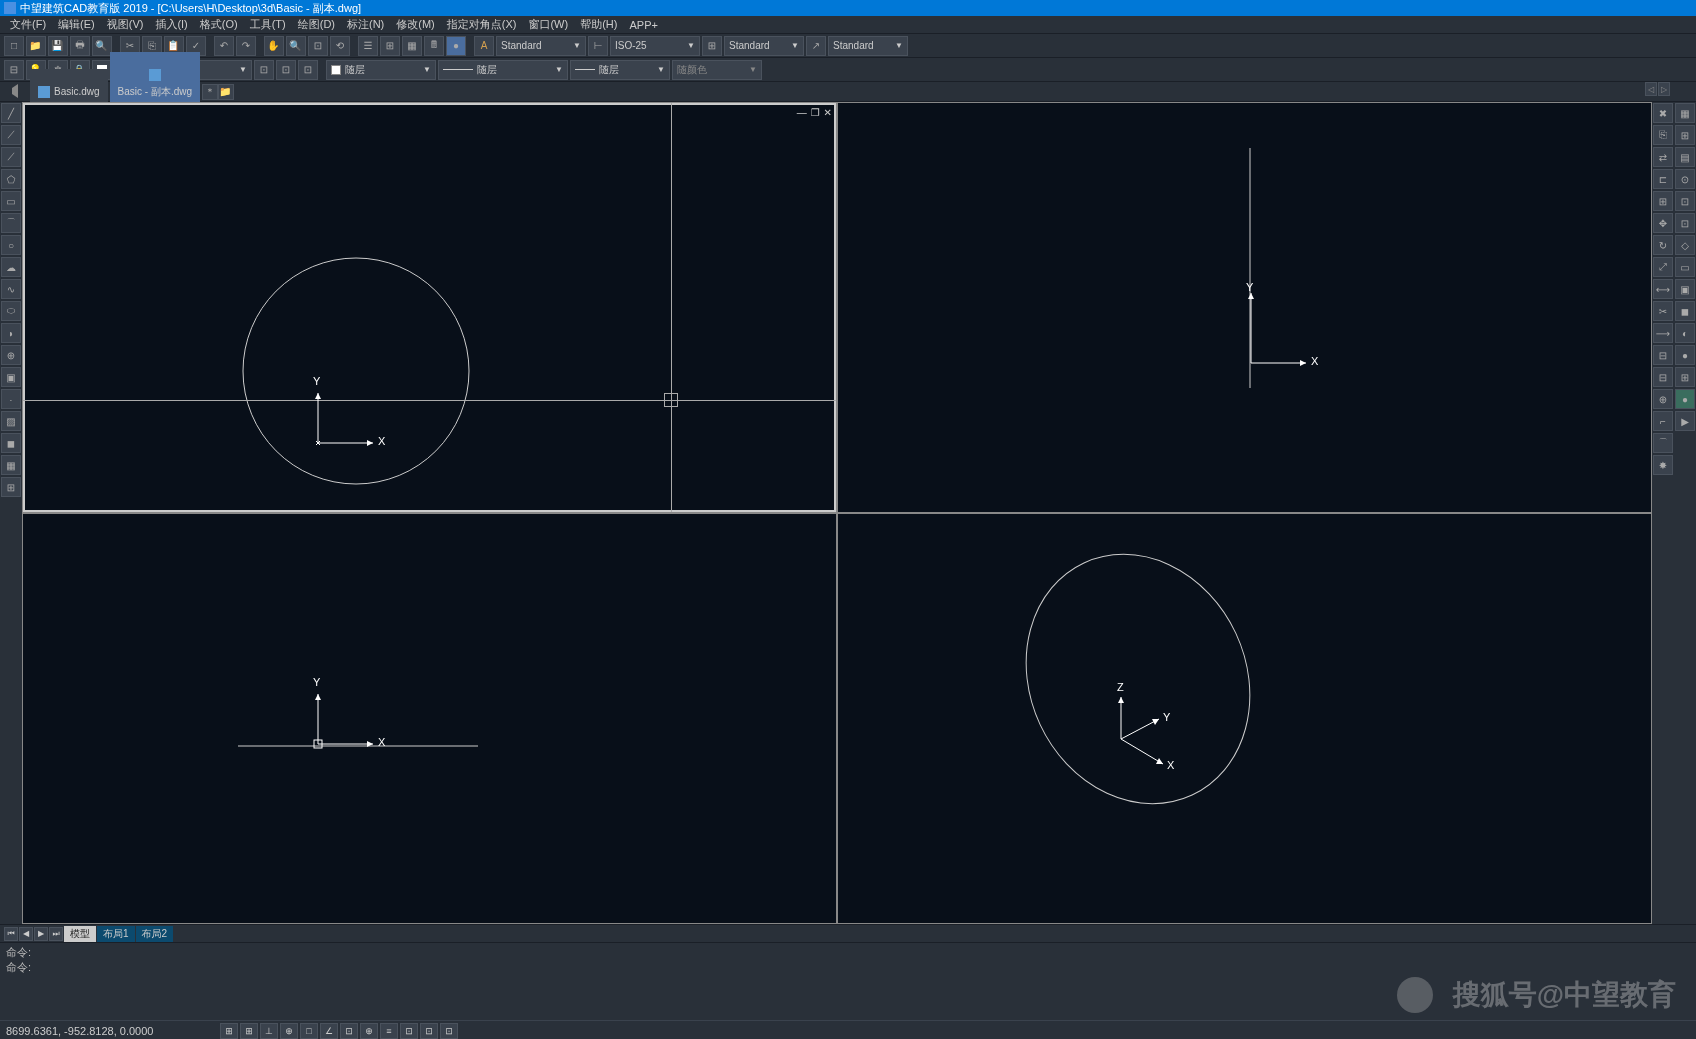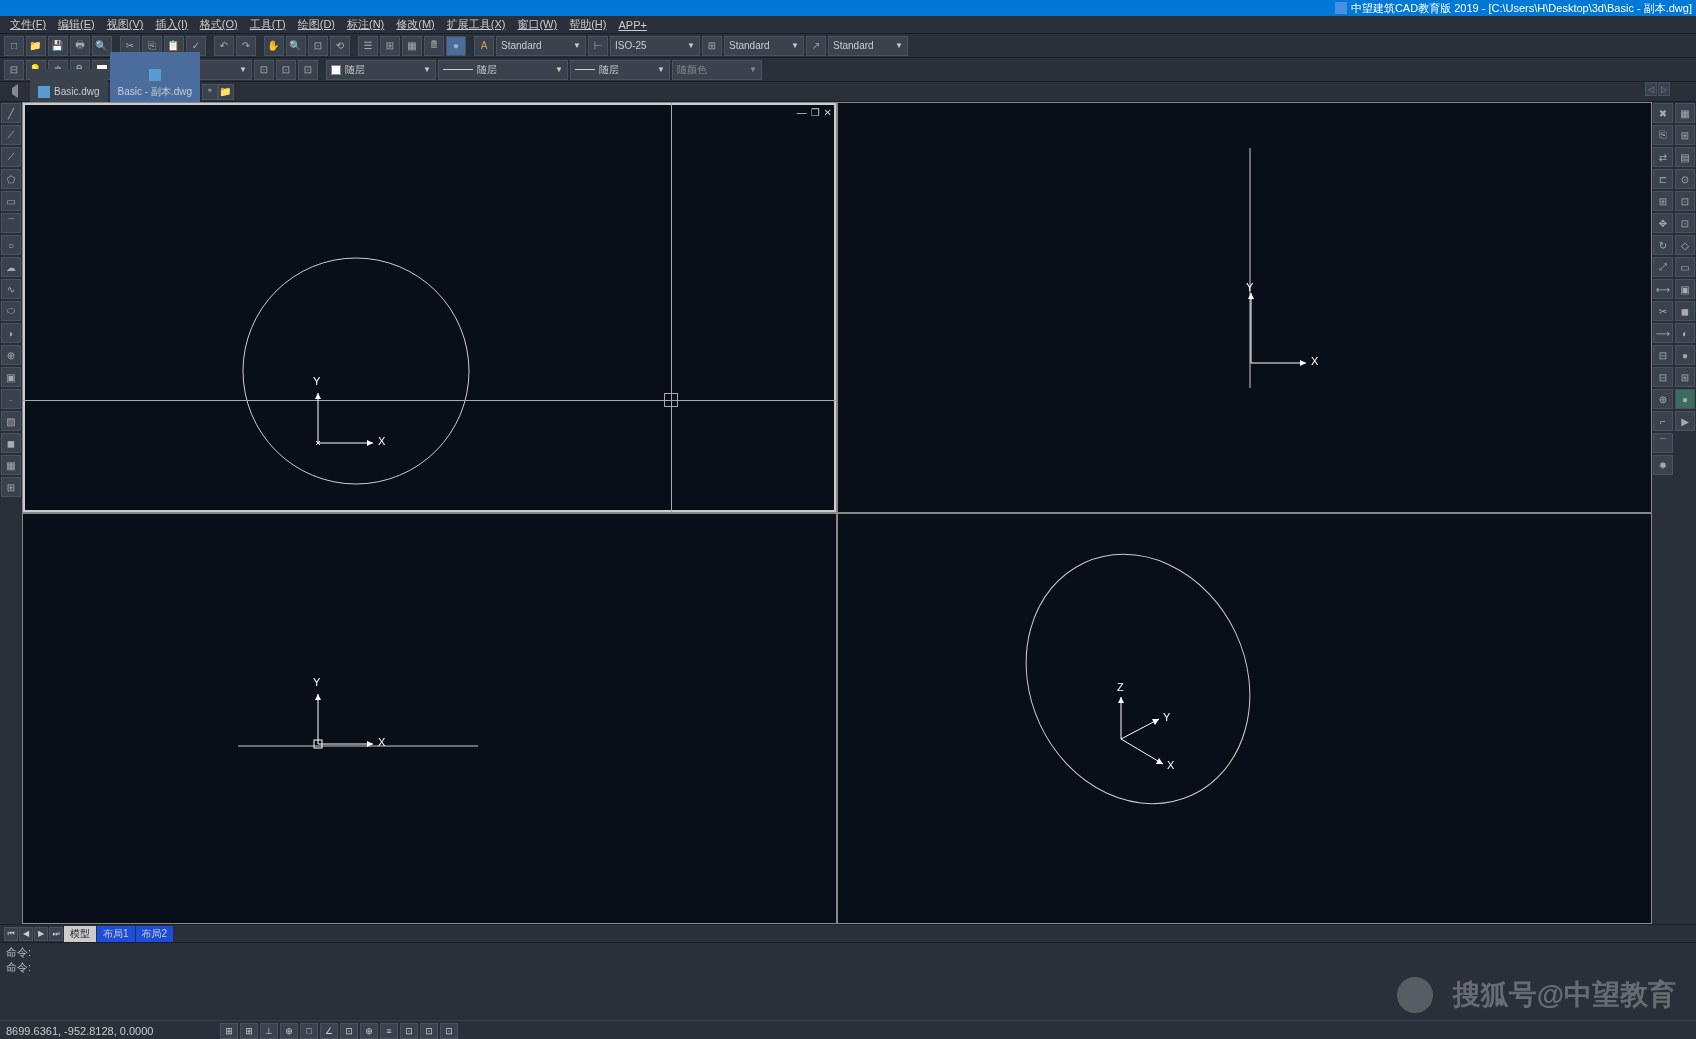--- a/index.html
+++ b/index.html
@@ -1,20 +1,20 @@
 <!DOCTYPE html>
 <html><head>
 <meta charset="utf-8">
 <style>
 * { margin:0; padding:0; box-sizing:border-box; font-family:"Microsoft YaHei",SimSun,sans-serif; }
 body { background:#293039; color:#ccc; font-size:11px; width:1696px; height:1039px; overflow:hidden; position:relative; }
-.titlebar { background:#0078d7; color:#fff; height:16px; display:flex; align-items:center; padding:0 4px;justify-content:flex-end; }
+.titlebar { background:#0078d7; color:#fff; height:16px; display:flex; align-items:center; padding:0 4px; }
 .titlebar .logo { width:12px; height:12px; background:#4a90e2; margin-right:4px; }
 .menubar { background:#293039; height:18px; display:flex; align-items:center; padding:0 4px; border-bottom:1px solid #1a1f27; }
-.menubar span { padding:0 6px; cursor:pointer;text-decoration:underline; }
+.menubar span { padding:0 6px; cursor:pointer; }
 .toolbar { background:#293039; height:24px; display:flex; align-items:center; padding:0 4px; border-bottom:1px solid #1a1f27; gap:2px; }
 .tool-btn { width:20px; height:20px; background:#3a424d; border:1px solid #4a525d; display:flex; align-items:center; justify-content:center; cursor:pointer; font-size:10px; color:#aaa; }
 .tool-sep { width:4px; }
 .dropdown { background:#3a424d; border:1px solid #4a525d; height:20px; display:flex; align-items:center; padding:0 4px; font-size:10px; color:#ccc; min-width:80px; cursor:pointer; }
 .dropdown .arrow { margin-left:auto; font-size:8px; }
 .layer-row { background:#293039; height:24px; display:flex; align-items:center; padding:0 4px; border-bottom:1px solid #1a1f27; gap:2px; }
 .tabs-row { background:#293039; height:20px; display:flex; align-items:center; border-bottom:1px solid #1a1f27; padding-left:30px; }
 .doc-tab { background:#3a424d; padding:17px 8px; margin-right:2px; display:flex; align-items:center; gap:4px; font-size:10px; cursor:pointer; }
 .doc-tab.active { background:#4a6d9e;flex-direction:column; }
 .doc-tab .close { font-size:10px; padding:0 2px; }
@@ -32,21 +32,21 @@
 .ucs { position:absolute; font-size:11px; color:#fff; }
 svg { overflow:visible; }
 .crosshair-h { position:absolute; height:1px; width:100%; background:#aaa; top:297px; left:0; }
 .crosshair-v { position:absolute; width:1px; height:100%; background:#aaa; left:648px; top:0; }
 .picksq { position:absolute; width:14px; height:14px; border:1px solid #aaa; left:641px; top:290px; }
 .vp-ctrl { position:absolute; right:4px; top:4px; display:flex; gap:4px; color:#ccc; font-size:10px; }
 .scroll-arrows { position:absolute; right:2px; top:0; display:flex; gap:1px; }
 .sa-btn { width:12px; height:14px; background:#3a424d; border:1px solid #4a525d; font-size:8px; display:flex; align-items:center; justify-content:center; color:#888; cursor:pointer; }
 .bottom-tabs { background:#293039; height:18px; display:flex; align-items:center; border-top:1px solid #1a1f27; padding-left:4px; }
 .nav-btn { width:14px; height:14px; background:#3a424d; border:1px solid #4a525d; font-size:8px; display:flex; align-items:center; justify-content:center; margin-right:1px; cursor:pointer; }
-.layout-tab { padding:1px 6px; background:#1d4ed8; margin-right:1px; font-size:10px; cursor:pointer; }
+.layout-tab { padding:1px 6px; background:#0c4a6e; margin-right:1px; font-size:10px; cursor:pointer; }
 .layout-tab.active { background:#ccc; color:#222; }
 .cmdline { background:#293039; padding:2px 6px; border-top:1px solid #1a1f27; height:78px; font-size:11px; line-height:15px; color:#bbb; }
 .statusbar { background:#293039; height:20px; display:flex; align-items:center; padding:0 6px; border-top:1px solid #3a424d; font-size:11px; gap:8px; }
 .status-btns { display:flex; gap:2px; margin-left:auto; margin-right:auto; position:absolute; left:220px; }
 .sb-btn { width:18px; height:16px; background:#3a424d; border:1px solid #4a525d; font-size:9px; display:flex; align-items:center; justify-content:center; cursor:pointer; }
 .watermark { position:absolute; right:20px; bottom:25px; font-size:28px; color:rgba(200,200,200,0.4); font-weight:bold; pointer-events:none; display:flex; align-items:center; gap:20px; }
 .wm-logo { width:36px; height:36px; border-radius:50%; background:rgba(200,200,200,0.3); }
 </style>
 </head>
 <body>
@@ -59,21 +59,21 @@
 <div class="menubar">
   <span>文件(F)</span>
   <span>编辑(E)</span>
   <span>视图(V)</span>
   <span>插入(I)</span>
   <span>格式(O)</span>
   <span>工具(T)</span>
   <span>绘图(D)</span>
   <span>标注(N)</span>
   <span>修改(M)</span>
-  <span>扩展工具(X)</span>
+  <span>指定对角点(X)</span>
   <span>窗口(W)</span>
   <span>帮助(H)</span>
   <span>APP+</span>
 </div>
 
 <div class="toolbar">
   <div class="tool-btn">□</div>
   <div class="tool-btn">📁</div>
   <div class="tool-btn">💾</div>
   <div class="tool-btn">🖶</div>

